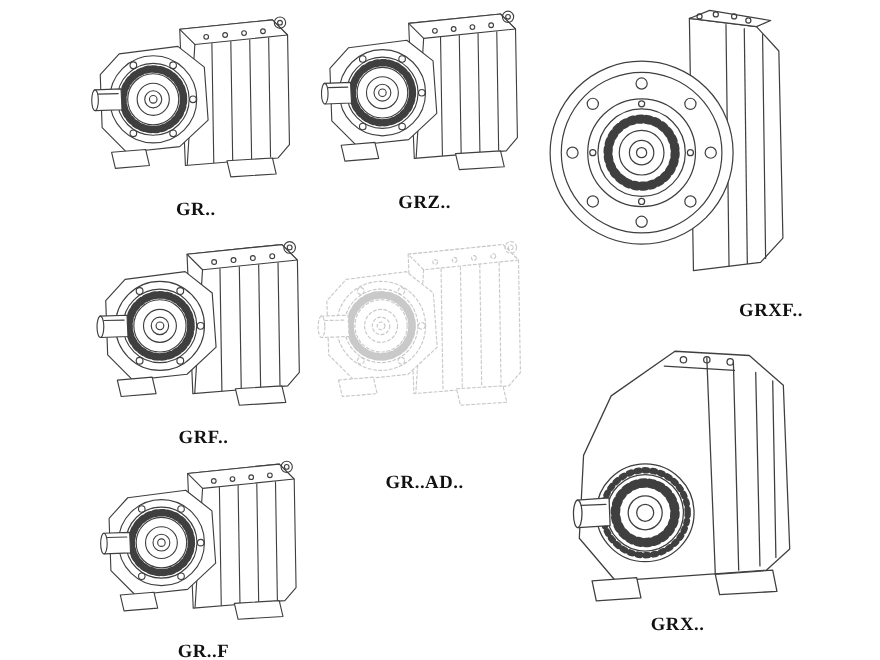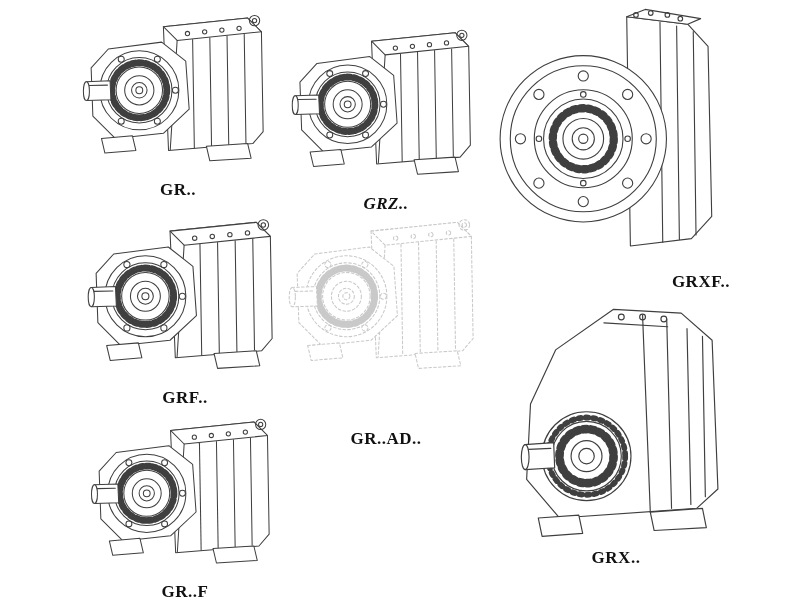--- a/index.html
+++ b/index.html
@@ -131,21 +131,21 @@
     </defs>
   </svg>
 
   <div class="figure" style="left:78px;top:6px;width:200px;">
     <svg class="drawing" width="200" height="172">
         <use href="#sym-r"></use>
       </svg>
     <div class="label">GR..</div>
   </div>
 
-  <div class="figure" style="left:288px;top:20px;width:196px;font-style:italic;">
+  <div class="figure" style="left:288px;top:0;width:196px;">
     <svg class="drawing" width="196" height="172">
         <use href="#sym-r"></use>
       </svg>
     <div class="label">GRZ..</div>
   </div>
 
   <div class="figure" style="left:492px;top:2px;width:238px;align-items:flex-end;">
     <svg class="drawing" width="238" height="268">
         <use href="#sym-xf"></use>
       </svg>
@@ -167,20 +167,20 @@
   </div>
 
   <div class="figure" style="left:82px;top:410px;width:206px;">
     <svg class="drawing" width="206" height="170">
         <use href="#sym-r"></use>
       </svg>
     <div class="label">GR..F</div>
   </div>
 
 
-  <div class="figure" style="left:494px;top:290px;width:244px;">
+  <div class="figure" style="left:494px;top:300px;width:244px;">
     <svg class="drawing" width="244" height="256">
         <use href="#sym-x"></use>
       </svg>
     <div class="label">GRX..</div>
   </div>
 
 </div>
 
 </body></html>

